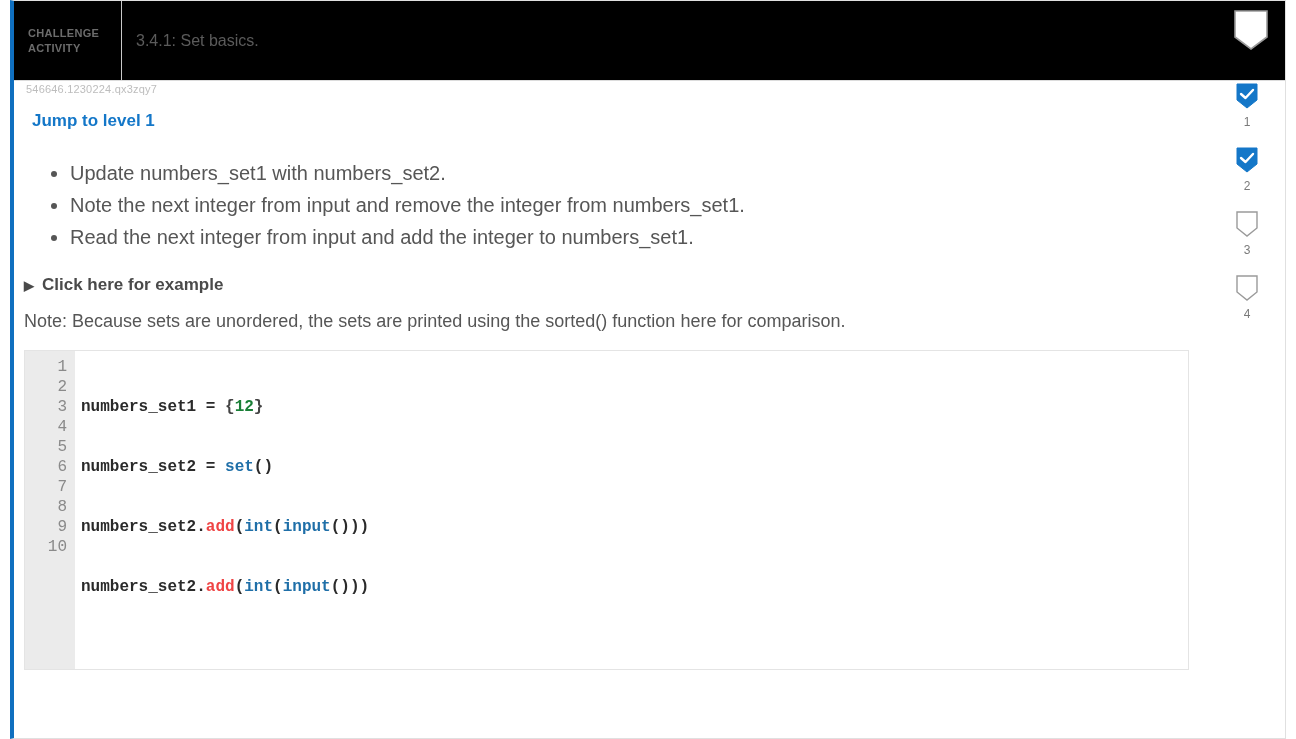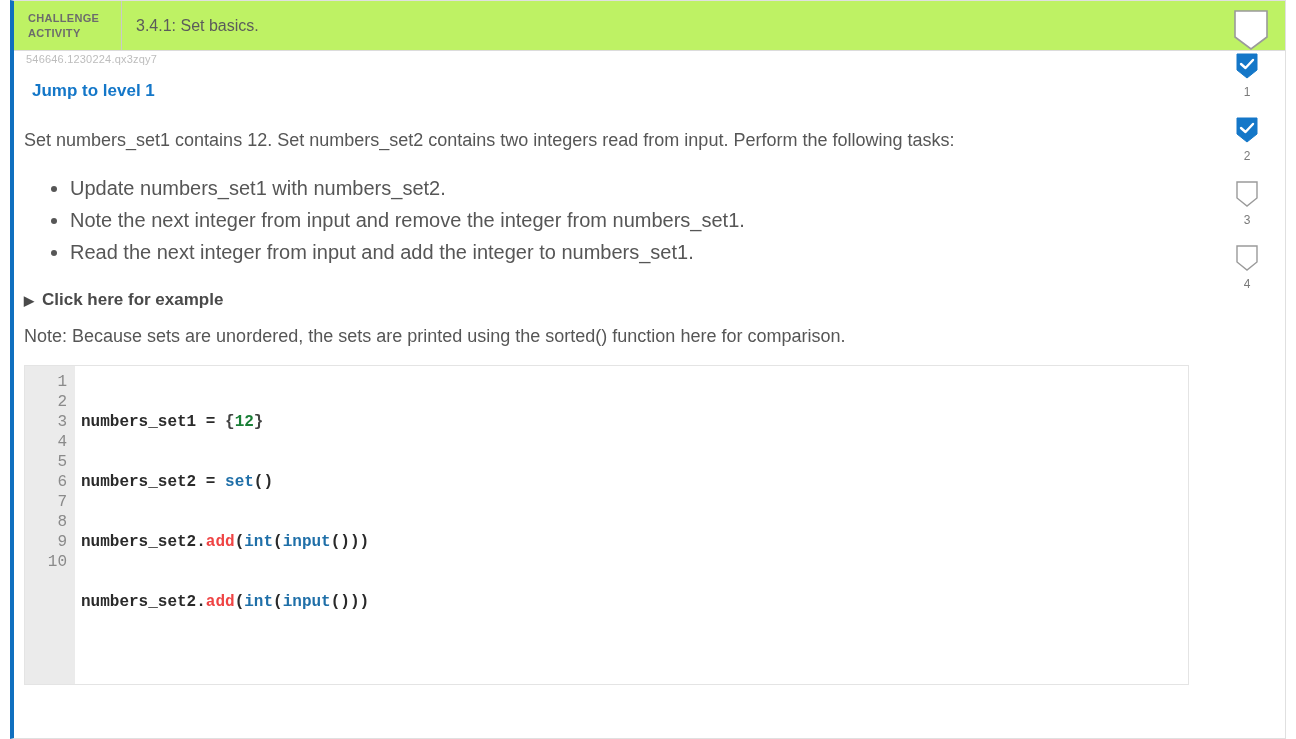--- a/index.html
+++ b/index.html
@@ -6,24 +6,24 @@
   html, body { font-family: "Helvetica Neue", Arial, sans-serif; color: #444; background: #fff; }
   .wrap { width: 1296px; height: 739px; position: relative; }
   .panel {
     margin: 0 10px;
     border: 1px solid #e0e0e0;
     border-left: 4px solid #0f6fbf;
     height: 100%;
     position: relative;
   }
   .header {
-    background: #bef264;
+    background: #000000;
     display: flex;
     align-items: stretch;
-    height: 50px;
+    height: 80px;
     border-bottom: 1px solid #dcdcdc;
   }
   .badge {
     width: 108px;
     display: flex; flex-direction: column; justify-content: center;
     padding: 0 10px 0 14px;
     border-right: 1px solid #c9c9c9;
     font-size: 11px; font-weight: 700; color: #6c6c6c; letter-spacing: .3px;
     line-height: 1.35;
   }
@@ -123,21 +123,20 @@
           <path d="M2 2 H34 V28 L18 40 L2 28 Z" fill="#ffffff" stroke="#9a9a9a" stroke-width="1.6"></path>
         </svg>
       </div>
     </div>
 
     <div class="content">
       <div class="main">
         <div class="tracker">546646.1230224.qx3zqy7</div>
         <a class="jump">Jump to level 1</a>
 
-        <p class="prompt">Set numbers_set1 contains 12. Set numbers_set2 contains two integers read from input. Perform the following tasks:</p>
 
         <ul class="tasks">
           <li>Update numbers_set1 with numbers_set2.</li>
           <li>Note the next integer from input and remove the integer from numbers_set1.</li>
           <li>Read the next integer from input and add the integer to numbers_set1.</li>
         </ul>
 
         <div class="example-toggle">
           <span class="tri">▶</span>
           <span>Click here for example</span>

